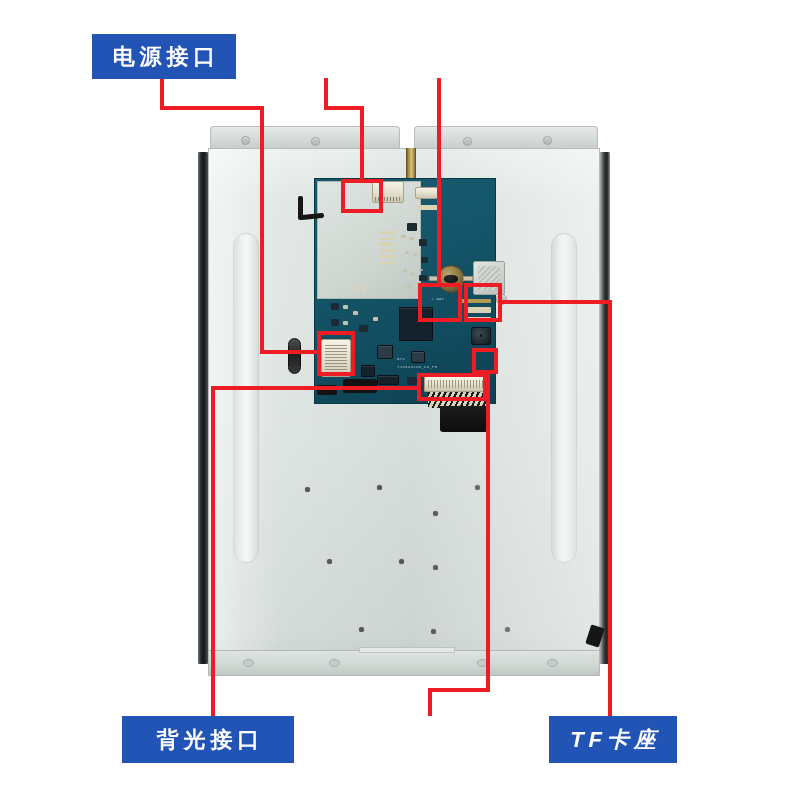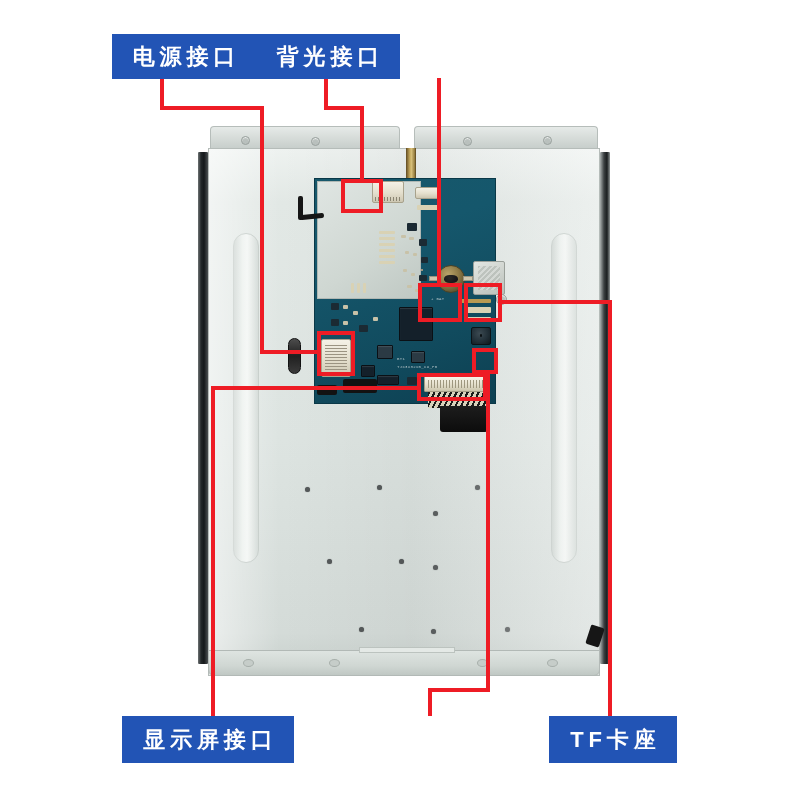--- a/index.html
+++ b/index.html
@@ -375,23 +375,22 @@
   <div class="lead h" style="left:500px;top:300px;width:112px;"></div>
   <div class="lead v" style="left:608px;top:300px;height:416px;"></div>
 
   <div class="lead v" style="left:486px;top:372px;height:318px;"></div>
   <div class="lead h" style="left:428px;top:688px;width:62px;"></div>
   <div class="lead v" style="left:428px;top:688px;height:28px;"></div>
 
   <div class="lead h" style="left:211px;top:386px;width:208px;"></div>
   <div class="lead v" style="left:211px;top:386px;height:330px;"></div>
 
-  <div class="label-box" style="left:92px;top:34px;width:144px;height:45px;font-size:22px;margin-left:20px;">电源接口</div>
-
-  <div class="label-box" style="left:256px;top:34px;width:144px;height:45px;font-size:22px;">背光接口</div>
-
-
-  <div class="label-box" style="left:122px;top:716px;width:172px;height:47px;font-size:22px;">显示屏接口</div>
-
-
-  <div class="label-box" style="left:549px;top:716px;width:128px;height:47px;font-size:22px;">TF卡座</div>
+  <div class="label-box" style="left:92px;top:34px;width:144px;height:45px;font-size:22px;">电源接口</div>
+
+
+
+  <div class="label-box" style="left:122px;top:716px;width:172px;height:47px;font-size:22px;">背光接口</div>
+
+
+  <div class="label-box" style="left:549px;top:716px;width:128px;height:47px;font-size:22px;font-style:italic;">TF卡座</div>
 
 </div>
 
 </body></html>

